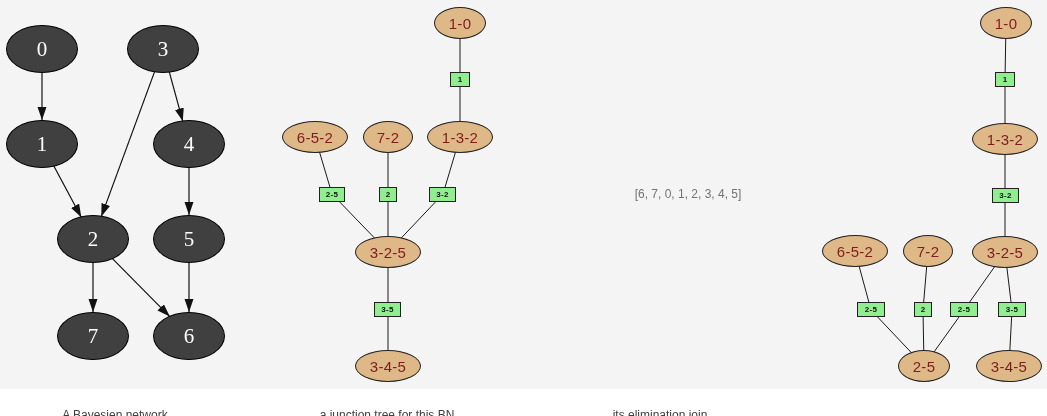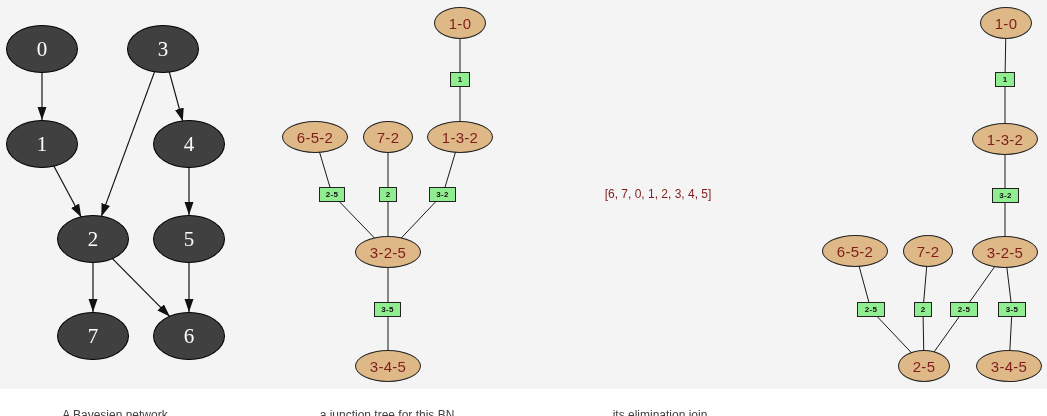--- a/index.html
+++ b/index.html
@@ -27,22 +27,22 @@
   }
   .caption-strip {
     position:absolute; left:0; top:389px; width:1047px; height:27px;
     background:#ffffff;
   }
   .caption {
     position:absolute; top:19px; transform:translateX(-50%);
     font-size:12px; color:#404040; white-space:nowrap;
   }
   .elim-text {
-    position:absolute; left:658px; top:194px; transform:translate(-50%,-50%);
-    font-size:12px; color:#7f1d1d; white-space:nowrap;text-align:right;
+    position:absolute; left:688px; top:194px; transform:translate(-50%,-50%);
+    font-size:12px; color:#737373; white-space:nowrap;text-align:right;
   }
 </style>
 </head>
 <body>
 
 <div class="stage">
 
   <svg class="edges" viewBox="0 0 1047 416">
     <defs>
       <marker id="arrow" markerUnits="userSpaceOnUse" markerWidth="14" markerHeight="10" refX="13" refY="4.5" orient="auto">

